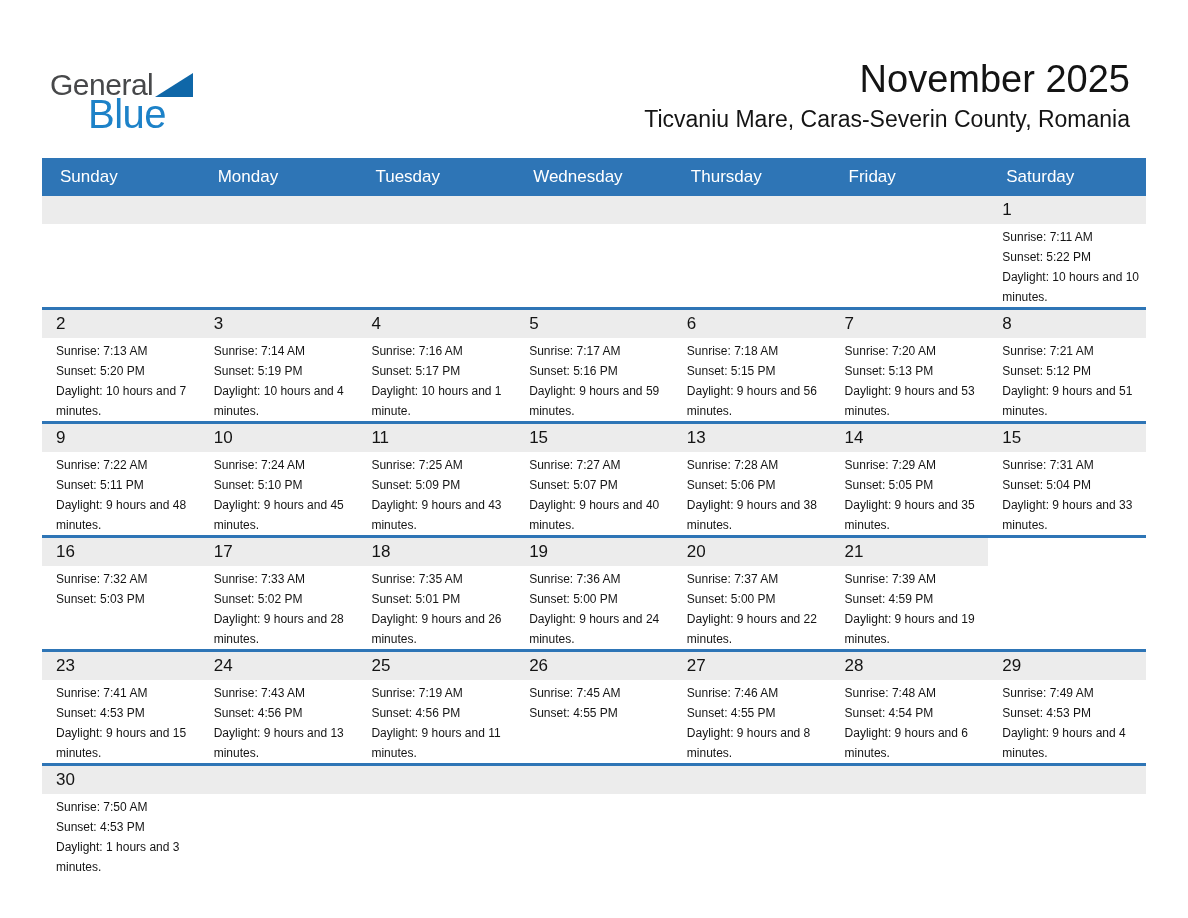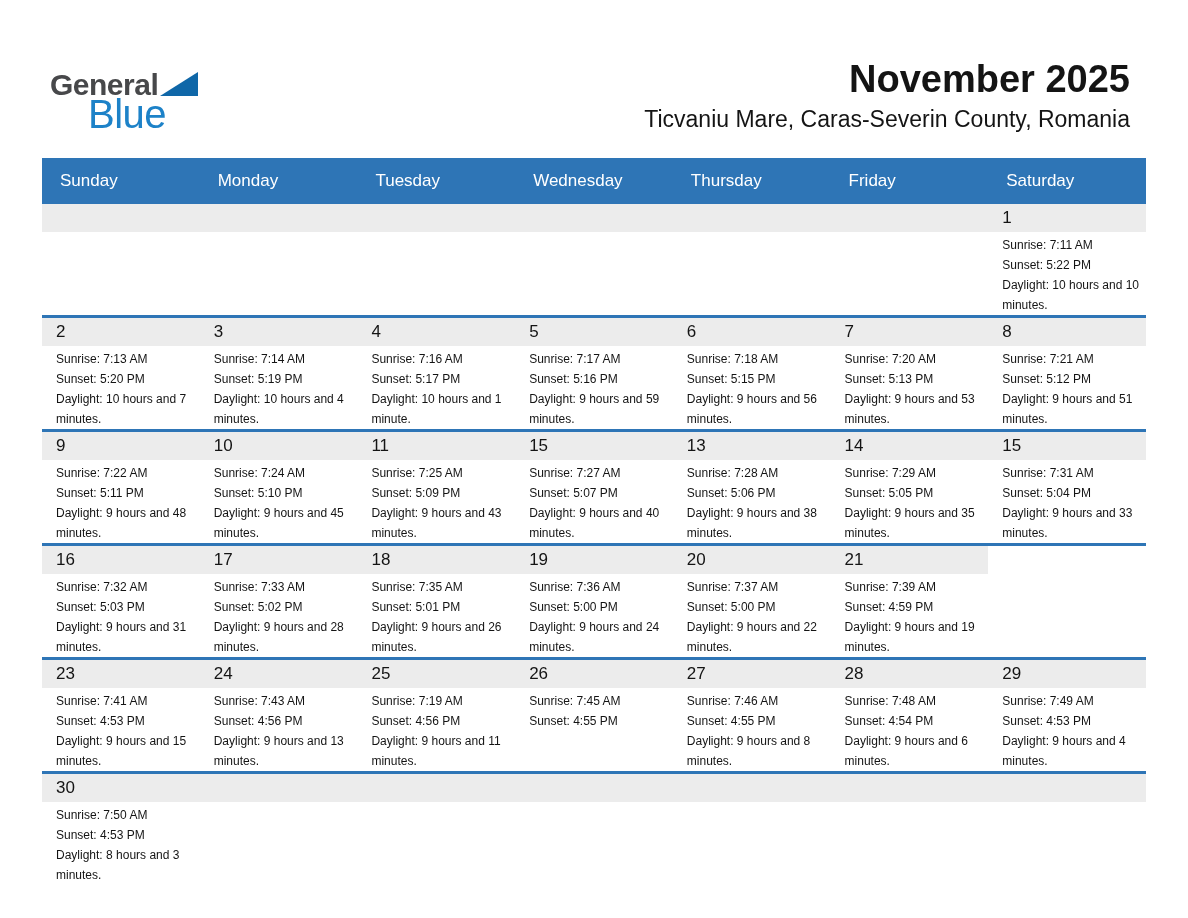--- a/index.html
+++ b/index.html
@@ -16,33 +16,33 @@
   .page{
     position:relative;
     width:1188px;
     height:918px;
     background:#ffffff;
     font-family:"Liberation Sans", sans-serif;
     overflow:hidden;
   }
   
   .logo{position:absolute;left:50px;top:70px;line-height:1.02;}
-  .logo-line1{display:flex;align-items:flex-start;font-weight:bold;}
+  .logo-line1{display:flex;align-items:flex-end;}
   .logo-general{font-size:30px;color:var(--logo-gray);letter-spacing:-0.5px;}
   .logo-triangle{margin-left:2px;margin-bottom:2px;}
   .logo-blue{font-size:40px;color:var(--logo-blue);letter-spacing:-0.5px;margin-left:38px;margin-top:-7px;}
   
   .titles{position:absolute;right:58px;top:56px;text-align:right;color:var(--text-dark);}
-  .month-title{font-size:38px;font-weight:bold;line-height:1.25;}
+  .month-title{font-size:38px;font-weight:normal;line-height:1.25;}
   .location-subtitle{font-size:23px;font-weight:normal;line-height:1.35;}
   
   .calendar{position:absolute;left:42px;top:158px;width:1104px;}
   .weekday-row{
     display:grid;grid-template-columns:repeat(7,1fr);
-    background:var(--accent-blue);height:46px;align-items:center;
+    background:var(--accent-blue);height:38px;align-items:center;
   }
   .wd{color:var(--header-text);font-size:17px;padding-left:18px;}
   .week{
     display:grid;grid-template-columns:repeat(7,1fr);
     border-bottom:3px solid var(--accent-blue);
   }
   .week:last-child{border-bottom:none;}
   .cell{min-height:107px;}
   .numstrip{background:var(--strip-gray);height:28px;line-height:28px;padding-left:14px;}
   .daynum{font-size:17px;color:var(--text-dark);}
@@ -296,21 +296,20 @@
   </div>
         </div>
         <div class="week">
           <div class="cell">
     <div class="numstrip">
       <span class="daynum">16</span>
     </div>
     <div class="details">
       <div class="line sunrise">Sunrise: 7:32 AM</div>
       <div class="line sunset">Sunset: 5:03 PM</div>
-      <div class="line daylight">Daylight: 9 hours and 31 minutes.</div>
     </div>
   </div>
           <div class="cell">
     <div class="numstrip">
       <span class="daynum">17</span>
     </div>
     <div class="details">
       <div class="line sunrise">Sunrise: 7:33 AM</div>
       <div class="line sunset">Sunset: 5:02 PM</div>
       <div class="line daylight">Daylight: 9 hours and 28 minutes.</div>
@@ -429,21 +428,21 @@
   </div>
         </div>
         <div class="week">
           <div class="cell">
     <div class="numstrip">
       <span class="daynum">30</span>
     </div>
     <div class="details">
       <div class="line sunrise">Sunrise: 7:50 AM</div>
       <div class="line sunset">Sunset: 4:53 PM</div>
-      <div class="line daylight">Daylight: 8 hours and 3 minutes.</div>
+      <div class="line daylight">Daylight: 1 hours and 3 minutes.</div>
     </div>
   </div>
           <div class="cell">
     <div class="numstrip">
       <span class="daynum"></span>
     </div>
     <div class="details">
       <div class="line sunrise"></div>
       <div class="line sunset"></div>
       <div class="line daylight"></div>

